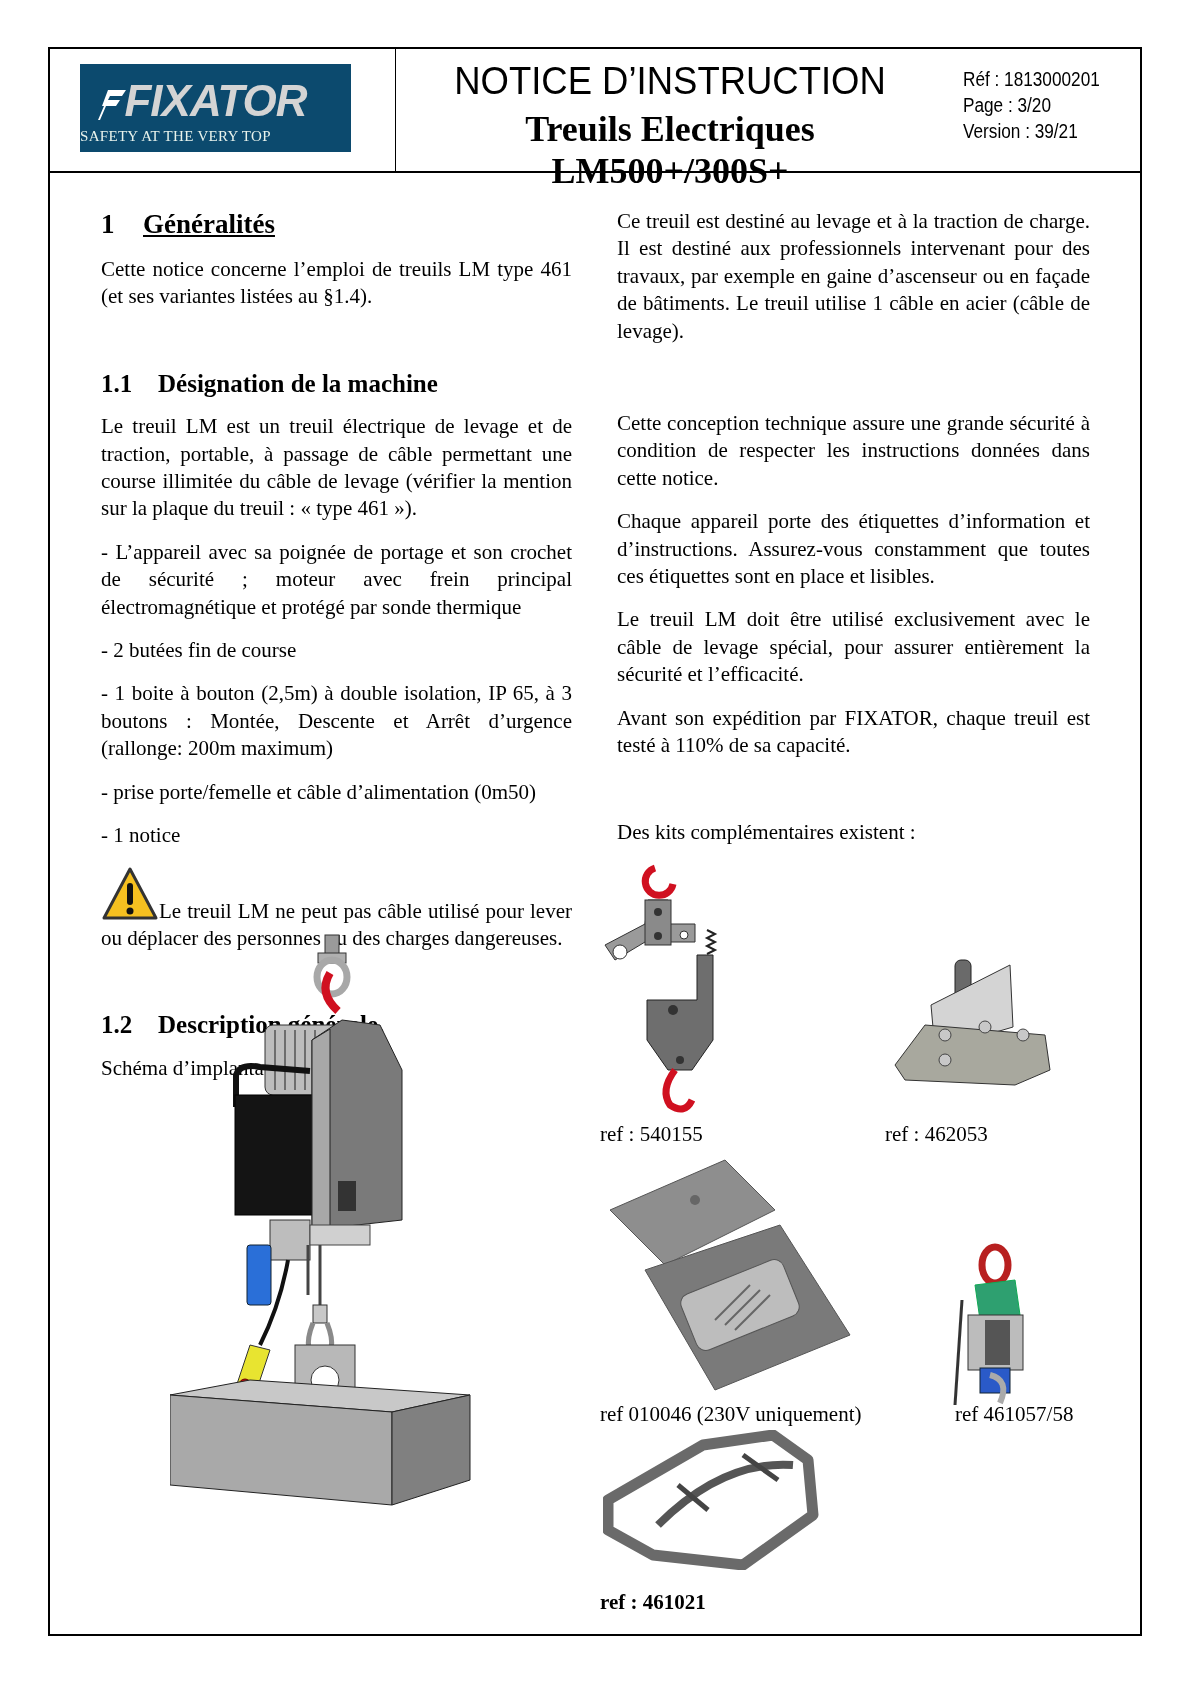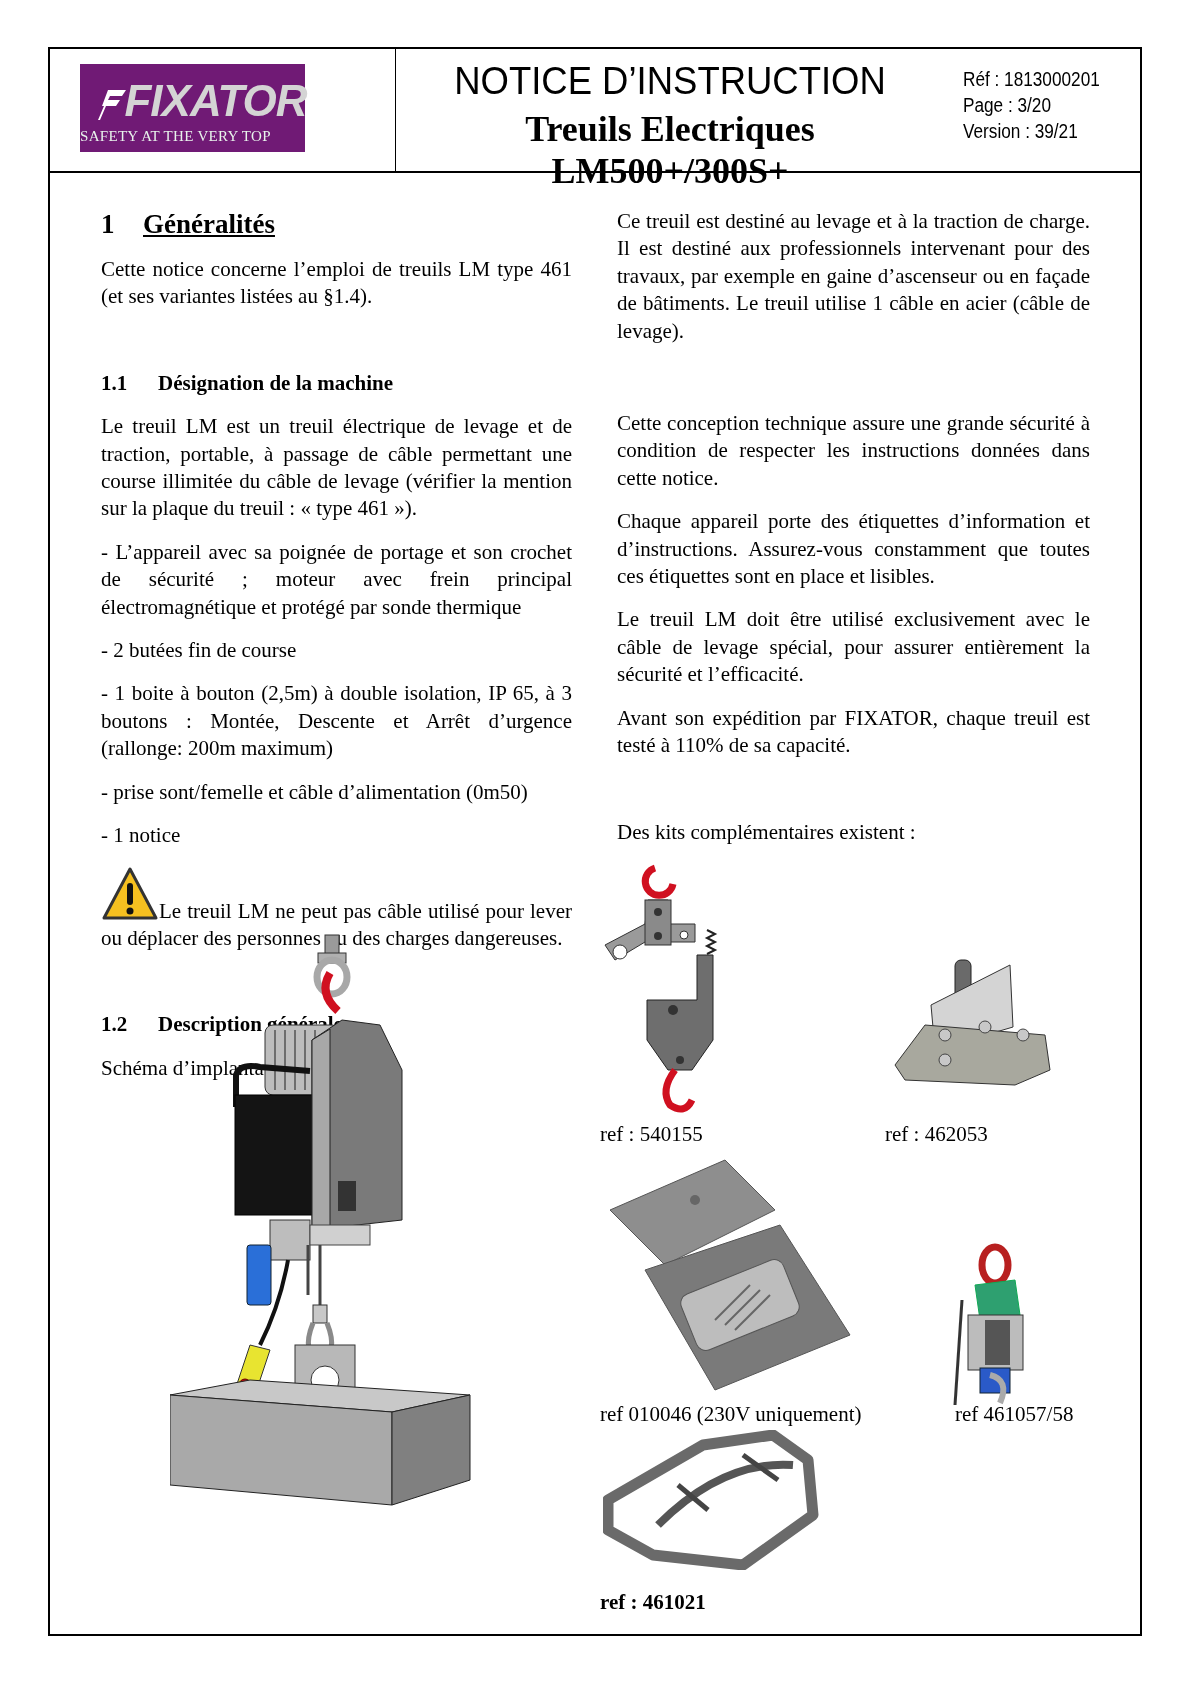--- a/index.html
+++ b/index.html
@@ -1,34 +1,34 @@
 <!DOCTYPE html>
 <html><head>
 <meta charset="utf-8">
 <style>
   html, body { margin: 0; padding: 0; background: #ffffff; }
   body { width: 1192px; height: 1685px; position: relative; overflow: hidden; font-family: "Liberation Serif", serif; color: #000; }
   .frame { position: absolute; left: 48px; top: 47px; width: 1094px; height: 1589px; border: 2px solid #000; box-sizing: border-box; }
   .header { position: absolute; left: 48px; top: 47px; width: 1094px; height: 126px; border-bottom: 2px solid #000; box-sizing: border-box; }
   .header-divider { position: absolute; left: 395px; top: 47px; width: 1px; height: 126px; background: #000; }
-  .logo { position: absolute; left: 80px; top: 64px; width: 225px; height: 88px; background: #701a75; }
+  .logo { position: absolute; left: 80px; top: 64px; width: 271px; height: 88px; background: #0c4a6e; }
   .logo-word { position: absolute; left: 0; top: 12px; width: 271px; text-align: center; font-family: "Liberation Sans", sans-serif; font-style: italic; font-weight: bold; font-size: 44px; color: #d4d4d4; letter-spacing: -1px; }
   .logo-mark { position: absolute; left: 18px; top: 22px; width: 30px; height: 34px; }
   .logo-tag { position: absolute; left: 0; top: 64px; width: 271px; text-align: left; font-family: Liberation Serif, serif; font-size: 15px; color: #e8f3ec; letter-spacing: 0.3px; }
   .title { position: absolute; left: 420px; top: 60px; width: 500px; text-align: center; font-family: "Liberation Sans", sans-serif; font-size: 38px; transform: scaleX(0.96); }
   .subtitle { position: absolute; left: 420px; top: 108px; width: 500px; text-align: center; font-family: "Liberation Serif", serif; font-weight: bold; font-size: 36px; }
   .meta { position: absolute; left: 963px; top: 66px; font-family: "Liberation Sans", sans-serif; font-size: 20px; line-height: 26px; transform: scaleX(0.86); transform-origin: left top; }
   .col { position: absolute; font-size: 21px; line-height: 27.4px; text-align: justify; }
   .col p { margin: 16px; }
   .left { left: 85px; top: 192px; width: 503px; }
   .right { left: 601px; top: 192px; width: 505px; }
   .h1 { font-weight: bold; font-size: 27px; line-height: 32px; margin: 0; }
   .h1 .num { display: inline-block; width: 42px; }
   .h1 .txt { text-decoration: underline; }
-  .h2 { font-weight: bold; font-size: 21px; margin: 0; }
+  .h2 { font-weight: bold; font-size: 25px; margin: 0; }
   .h2 .num { display: inline-block; width: 57px; }
   .gap { height: 27px; }
   .warn-line { position: relative; }
   .warn-icon { display: inline-block; width: 58px; height: 56px; vertical-align: -4px; }
   .fig { position: absolute; }
   .caption { position: absolute; font-size: 21px; white-space: nowrap; }
 </style>
 </head>
 <body>
 
@@ -54,21 +54,21 @@
 
 <div class="col left">
   <p class="h1"><span class="num">1</span><span class="txt">Généralités</span></p>
   <p>Cette notice concerne l’emploi de treuils LM type 461 (et ses variantes listées au §1.4).</p>
   <div class="gap"></div>
   <p class="h2"><span class="num">1.1</span><span>Désignation de la machine</span></p>
   <p>Le treuil LM est un treuil électrique de levage et de traction, portable, à passage de câble permettant une course illimitée du câble de levage (vérifier la mention sur  la plaque du treuil : « type 461 »).</p>
   <p>- L’appareil avec sa poignée de portage et son crochet de sécurité ; moteur avec frein principal électromagnétique et protégé par sonde thermique</p>
   <p>- 2 butées fin de course</p>
   <p>- 1 boite à bouton (2,5m) à double isolation, IP 65, à 3 boutons : Montée, Descente et Arrêt d’urgence (rallonge: 200m maximum)</p>
-  <p>- prise sont/femelle et câble d’alimentation (0m50)</p>
+  <p>- prise porte/femelle et câble d’alimentation (0m50)</p>
   <p>- 1 notice</p>
   <p class="warn-line" style="margin-top:6px;">
     <svg class="warn-icon" viewBox="0 0 58 56">
       <polygon points="29,3 55,52 3,52" fill="#f5c020" stroke="#333" stroke-width="3" stroke-linejoin="round"></polygon>
       <rect x="26" y="17" width="6" height="22" rx="3" fill="#111"></rect>
       <circle cx="29" cy="45" r="3.5" fill="#111"></circle>
     </svg><span>Le treuil LM ne peut pas câble utilisé pour lever ou déplacer des personnes ou des charges dangereuses.</span>
   </p>
   <div class="gap"></div>
   <p class="h2"><span class="num">1.2</span><span>Description générale.</span></p>

